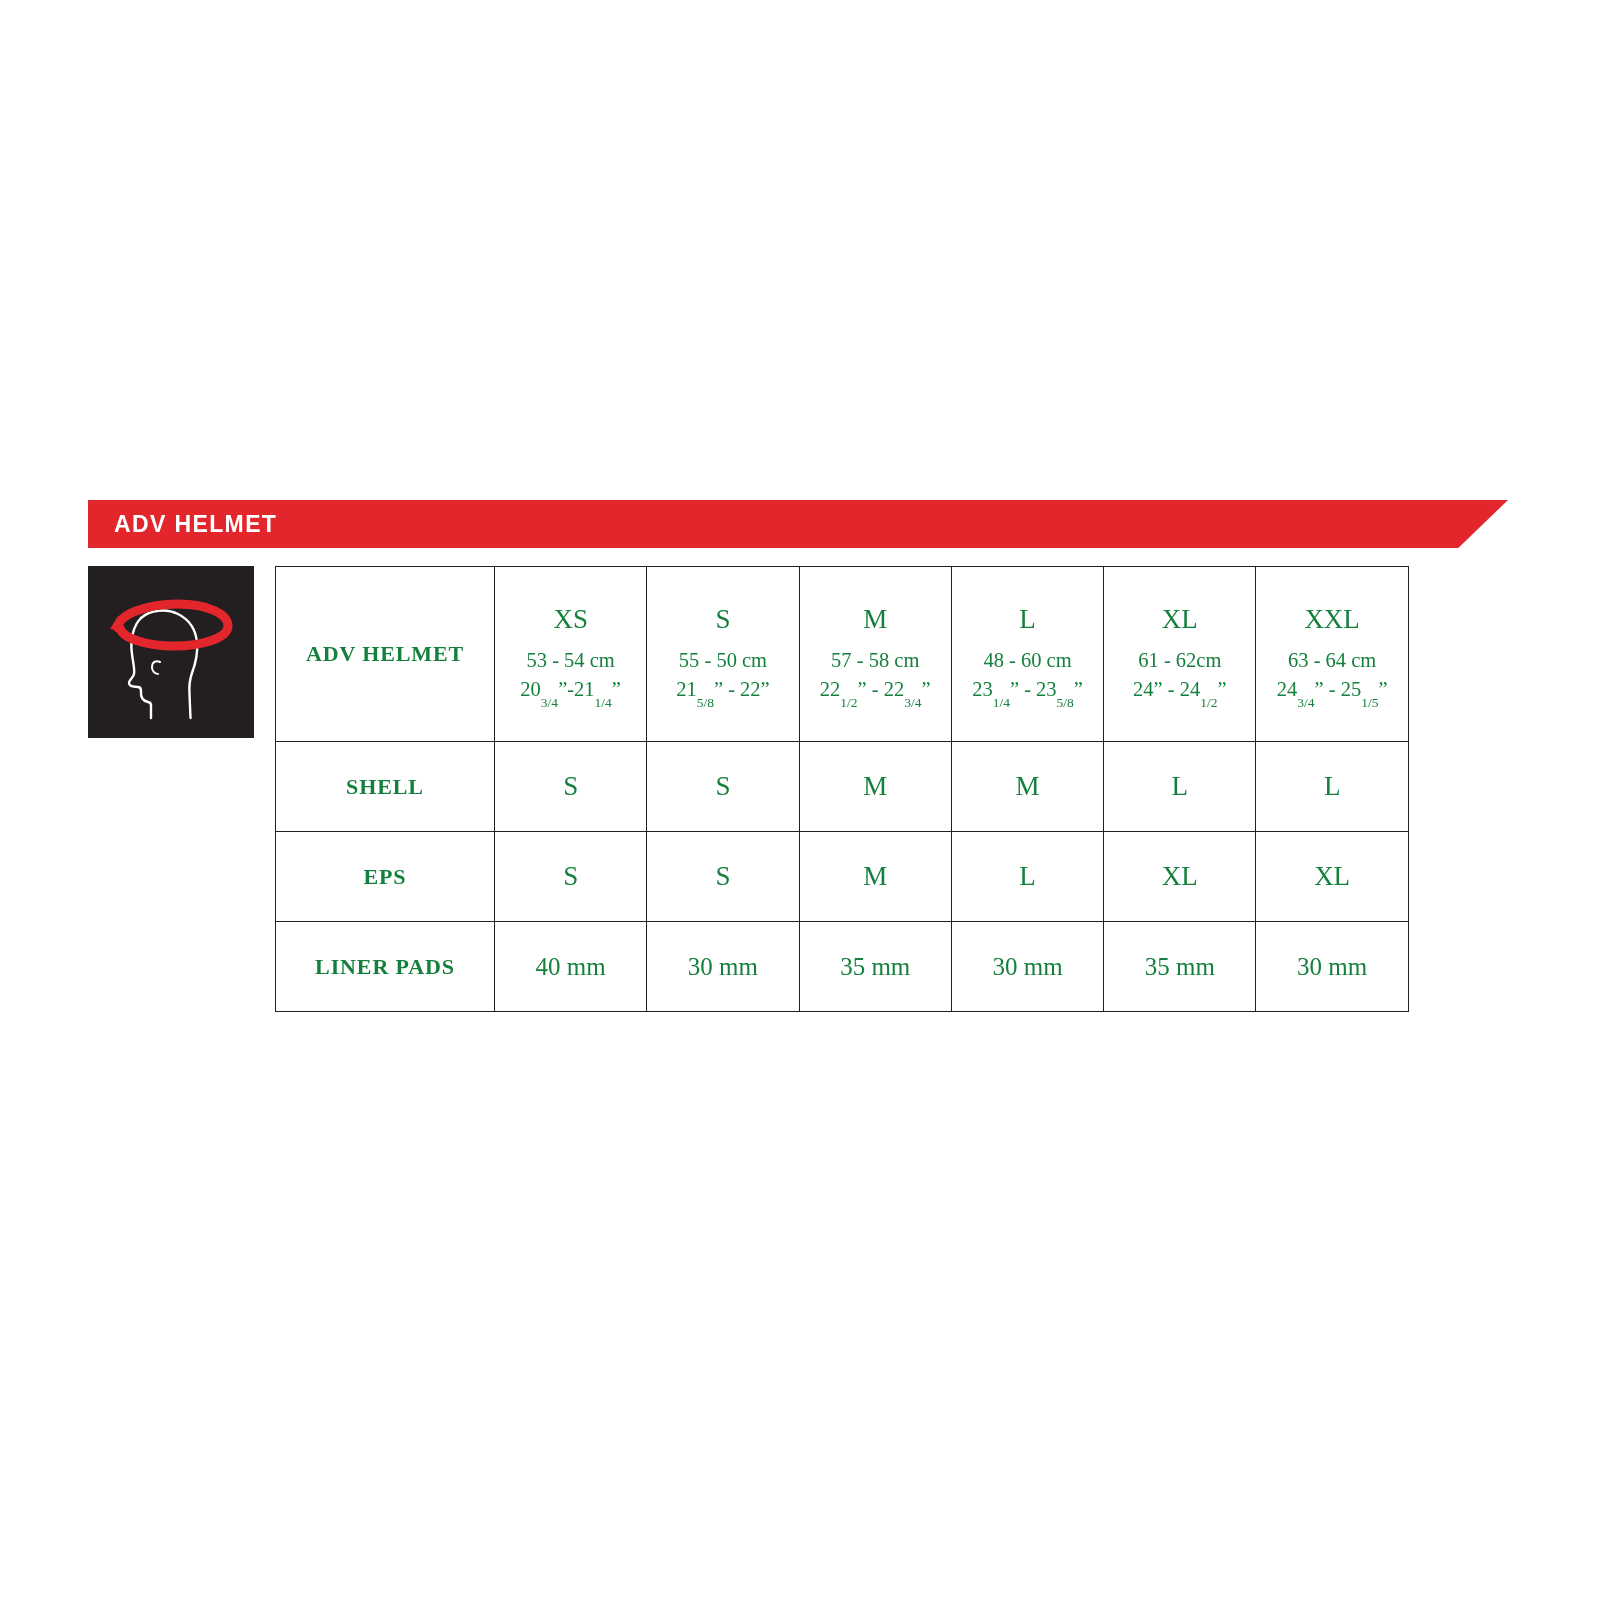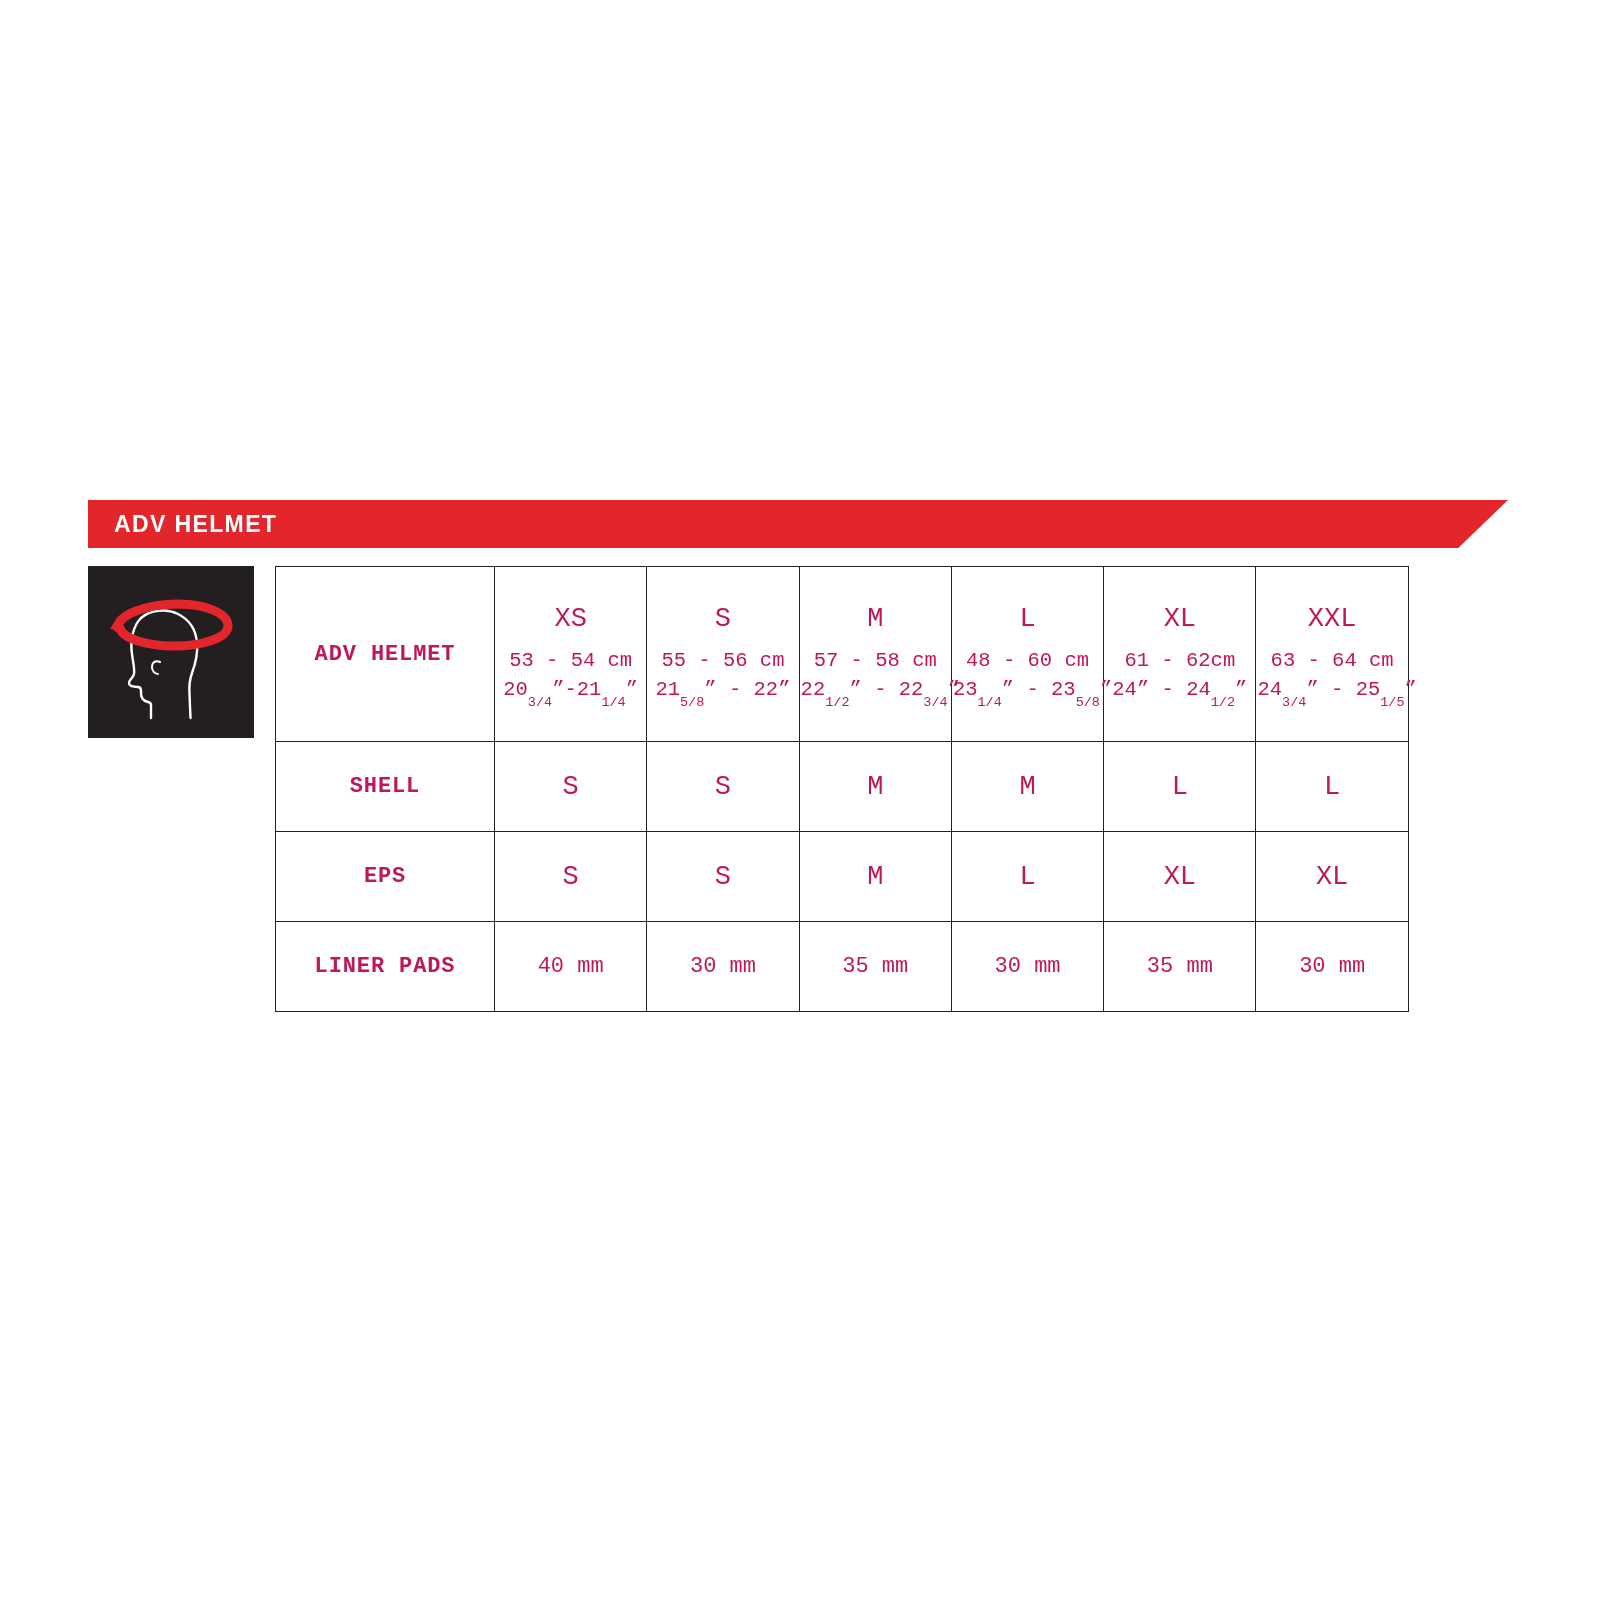--- a/index.html
+++ b/index.html
@@ -69,22 +69,22 @@
   }
   table.size-table {
     border-collapse: collapse;
     width: 1133px;
     table-layout: fixed;
   }
   table.size-table td {
     border: 1.6px solid #231f20;
     text-align: center;
     vertical-align: middle;
-    color: #be185d;
-    font-family: Liberation Mono, monospace;
+    color: #15803d;
+    font-family: Liberation Serif, serif;
   }
   col.c-label { width: 219px; }
   col.c-size  { width: 152.3px; }
 
   
   tr.head-row td { height: 172px; }
   td.row-label {
     font-size: 22px;
     font-weight: bold;
     letter-spacing: 0.04em;
@@ -111,21 +111,21 @@
     position: relative;
     top: 11px;
   }
 
   tr.data-row td { height: 87px; }
   .cellval {
     font-size: 27px;
     font-weight: normal;
   }
   .cellval.small {
-    font-size: 22px;
+    font-size: 25px;
   }
 </style>
 </head>
 <body>
 
 <div class="sheet">
 
   <div class="banner">
     <span class="banner-title">ADV HELMET</span>
   </div>
@@ -162,21 +162,21 @@
           <td>
             <div class="hdr-size">XS</div>
             <div class="hdr-cm">53 - 54 cm</div>
             <div class="hdr-in">
               <span>20</span><span class="frac">3/4</span>”<span>-</span><span>21</span><span class="frac">1/4</span>”
             </div>
           </td>
 
           <td>
             <div class="hdr-size">S</div>
-            <div class="hdr-cm">55 - 56 cm</div>
+            <div class="hdr-cm">55 - 50 cm</div>
             <div class="hdr-in">
               <span>21</span><span class="frac">5/8</span>”<span> - </span><span>22</span><span class="frac"></span>”
             </div>
           </td>
 
           <td>
             <div class="hdr-size">M</div>
             <div class="hdr-cm">57 - 58 cm</div>
             <div class="hdr-in">
               <span>22</span><span class="frac">1/2</span>”<span> - </span><span>22</span><span class="frac">3/4</span>”

